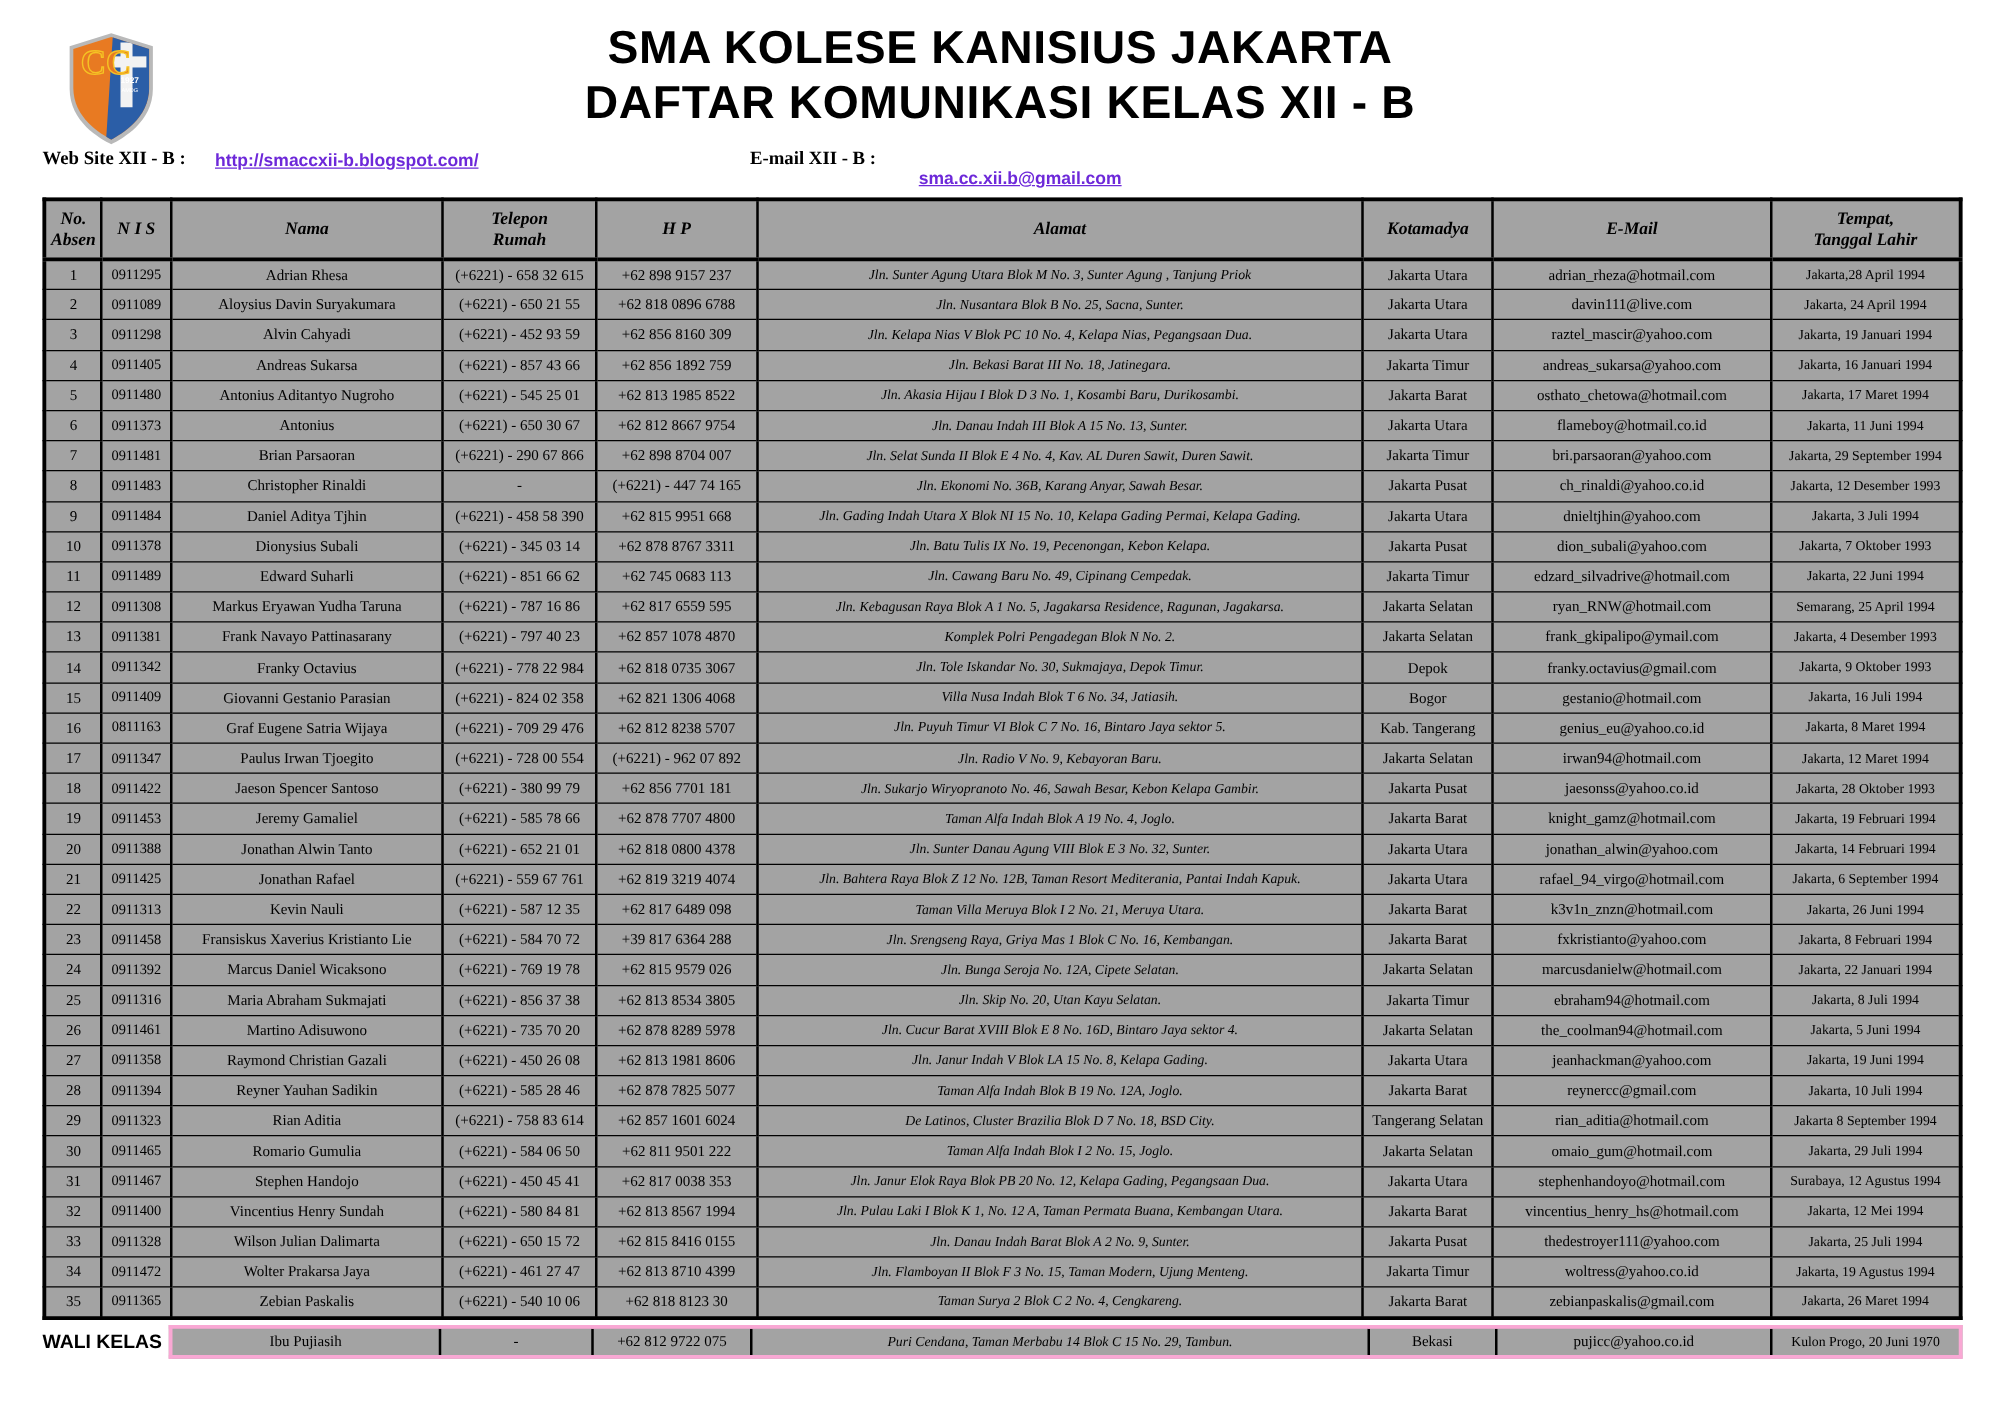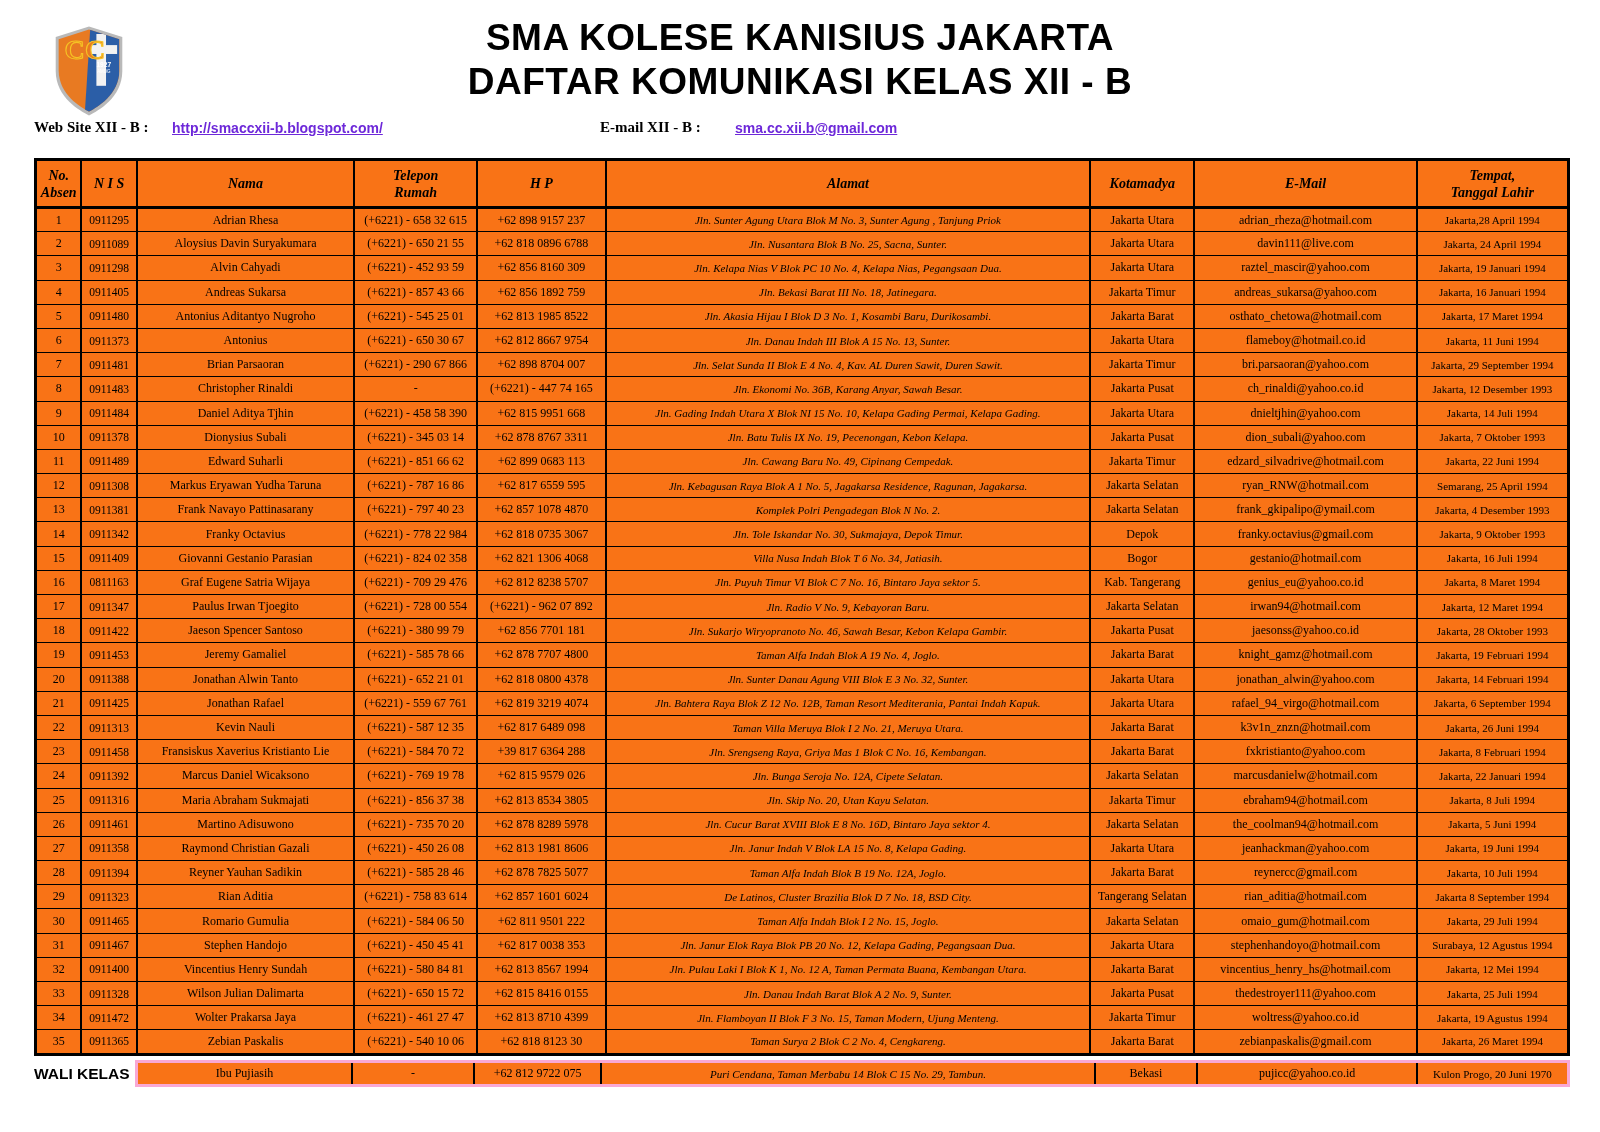--- a/index.html
+++ b/index.html
@@ -17,24 +17,24 @@
   }
   .subheader { position:absolute; top:119px; left:0; width:1600px; height:24px; font-size:15px; }
   .subheader .lbl { font-family:"Liberation Serif", serif; font-weight:bold; position:absolute; white-space:nowrap; }
   .subheader .lnk {
     font-family:"Liberation Sans", sans-serif; font-weight:bold; font-size:14px;
     text-decoration:underline; color:#6d28d9; position:absolute; white-space:nowrap; cursor:pointer;
   }
   #web-label   { left:34px; }
   #web-link    { left:172px; top:1px; }
   #email-label { left:600px; }
-  #email-link  { left:735px; top:1px;text-align:right; }
+  #email-link  { left:735px; top:15px;text-align:right; }
   
   .table-wrap { position:absolute; left:34px; top:158px; width:1536px; }
-  table { border-collapse:collapse; table-layout:fixed; width:100%; background:#f97316; }
+  table { border-collapse:collapse; table-layout:fixed; width:100%; background:#a3a3a3; }
   .main-table { border:3px solid #000; }
   th, td {
     border:1px solid #000; border-left-width:2px; border-right-width:2px;
     text-align:center; vertical-align:middle; overflow:hidden; white-space:nowrap;
   }
   thead th {
     height:48px; border-bottom:3px solid #000;
     font-style:italic; font-weight:bold; font-size:14px; line-height:17px;
     white-space:pre-line; font-family:"Liberation Serif", serif;
   }
@@ -217,39 +217,39 @@
         </tr>
         <tr>
           <td class="c-no-absen">9</td>
           <td class="c-nis">0911484</td>
           <td class="c-nama">Daniel Aditya Tjhin</td>
           <td class="c-telepon-rumah">(+6221) - 458 58 390</td>
           <td class="c-hp">+62 815 9951 668</td>
           <td class="c-alamat">Jln. Gading Indah Utara X Blok NI 15 No. 10, Kelapa Gading Permai, Kelapa Gading.</td>
           <td class="c-kotamadya">Jakarta Utara</td>
           <td class="c-email">dnieltjhin@yahoo.com</td>
-          <td class="c-tempat-tanggal-lahir">Jakarta, 14 Juli 1994</td>
+          <td class="c-tempat-tanggal-lahir">Jakarta, 3 Juli 1994</td>
         </tr>
         <tr>
           <td class="c-no-absen">10</td>
           <td class="c-nis">0911378</td>
           <td class="c-nama">Dionysius Subali</td>
           <td class="c-telepon-rumah">(+6221) - 345 03 14</td>
           <td class="c-hp">+62 878 8767 3311</td>
           <td class="c-alamat">Jln. Batu Tulis IX No. 19, Pecenongan, Kebon Kelapa.</td>
           <td class="c-kotamadya">Jakarta Pusat</td>
           <td class="c-email">dion_subali@yahoo.com</td>
           <td class="c-tempat-tanggal-lahir">Jakarta, 7 Oktober 1993</td>
         </tr>
         <tr>
           <td class="c-no-absen">11</td>
           <td class="c-nis">0911489</td>
           <td class="c-nama">Edward Suharli</td>
           <td class="c-telepon-rumah">(+6221) - 851 66 62</td>
-          <td class="c-hp">+62 899 0683 113</td>
+          <td class="c-hp">+62 745 0683 113</td>
           <td class="c-alamat">Jln. Cawang Baru No. 49, Cipinang Cempedak.</td>
           <td class="c-kotamadya">Jakarta Timur</td>
           <td class="c-email">edzard_silvadrive@hotmail.com</td>
           <td class="c-tempat-tanggal-lahir">Jakarta, 22 Juni 1994</td>
         </tr>
         <tr>
           <td class="c-no-absen">12</td>
           <td class="c-nis">0911308</td>
           <td class="c-nama">Markus Eryawan Yudha Taruna</td>
           <td class="c-telepon-rumah">(+6221) - 787 16 86</td>

